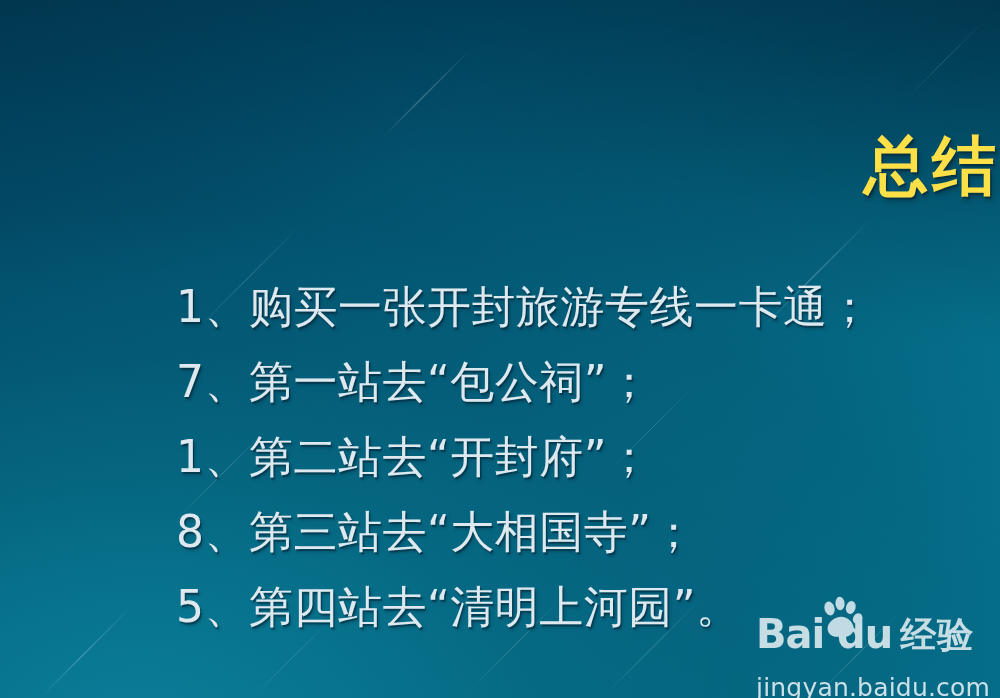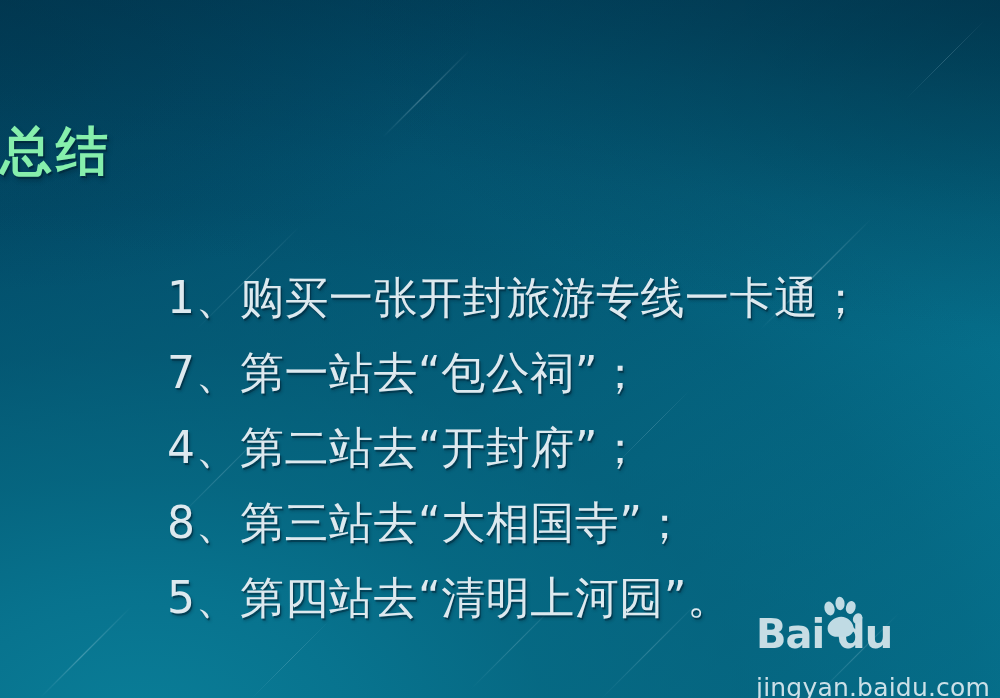--- a/index.html
+++ b/index.html
@@ -66,36 +66,36 @@
   
   #content {
     position: absolute;
     inset: 0;
   }
   #slide-title {
     position: absolute;
     top: 86px;
     left: 0;
     width: 100%;
-    text-align: left;
-    font-size: 52px;
+    text-align: right;
+    font-size: 64px;
     line-height: 1.18;
     letter-spacing: 4px;
-    color: #86efac;
+    color: #fde047;
     text-shadow:
       1.5px 2px 0 rgba(0,32,48,0.50),
       2.5px 3.5px 4px rgba(0,28,44,0.35);
     white-space: nowrap;
   }
   #bullet-list {
     position: absolute;
     top: 259px;
     left: 166px;
     right: 40px;
-    margin: 1px;
+    margin: 10px;
     padding: 0;
     list-style: none;
   }
   .bullet-line {
     font-size: 44px;
     line-height: 75px;
     height: 75px;
     color: #dde9ef;
     letter-spacing: 0.5px;
     white-space: nowrap;
@@ -190,37 +190,38 @@
     </svg>
   </div>
 
   <div id="content">
 
     <h1 id="slide-title">总结</h1>
 
     <ul id="bullet-list">
       <li class="bullet-line">1、购买一张开封旅游专线一卡通；</li>
       <li class="bullet-line">7、第一站去“包公祠”；</li>
-      <li class="bullet-line">4、第二站去“开封府”；</li>
+      <li class="bullet-line">1、第二站去“开封府”；</li>
       <li class="bullet-line">8、第三站去“大相国寺”；</li>
       <li class="bullet-line">5、第四站去“清明上河园”。</li>
     </ul>
 
     <div id="watermark">
       <div id="wm-logo-row">
         <span id="wm-baidu-wordmark">Bai du</span>
         <span id="wm-paw">
           <svg viewBox="0 0 44 44" aria-hidden="true">
             <g fill="#cfe4ec">
               <ellipse cx="10.5" cy="12.5" rx="5.0" ry="7.0" transform="rotate(-16 10.5 12.5)"></ellipse>
               <ellipse cx="21.0" cy="7.5" rx="4.6" ry="6.8" transform="rotate(-4 21 7.5)"></ellipse>
               <ellipse cx="31.8" cy="11.5" rx="4.8" ry="6.6" transform="rotate(16 31.8 11.5)"></ellipse>
               <ellipse cx="38.6" cy="22.5" rx="4.4" ry="5.6" transform="rotate(30 38.6 22.5)"></ellipse>
               <path d="M22.2 20.8c6.2 0 12.4 5.4 12.4 11.6 0 5.0-4.0 8.4-9.4 8.4h-7.2c-5.4 0-9.4-3.4-9.4-8.4 0-6.2 7.4-11.6 13.6-11.6z"></path>
             </g>
           </svg>
         </span>
+        <span id="wm-jingyan-cn">经验</span>
       </div>
       <div id="wm-url">jingyan.baidu.com</div>
     </div>
 
   </div>
 </div>
 
 </body></html>

